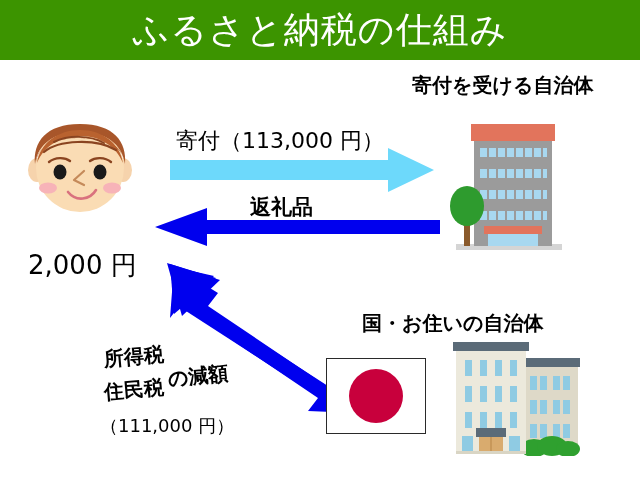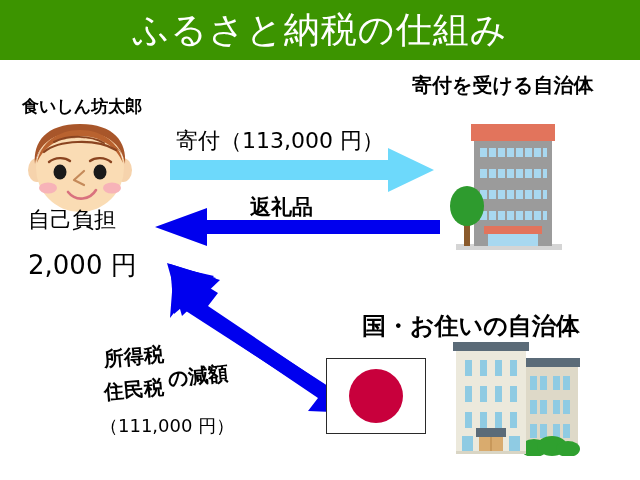--- a/index.html
+++ b/index.html
@@ -74,21 +74,21 @@
     font-size: 21px;
     font-weight: bold;
   }
   .lbl-recv-muni {
     left: 412px; top: 72px;
     font-size: 20px;
     font-weight: bold;
   }
   .lbl-nation {
     left: 362px; top: 310px;
-    font-size: 24px;
+    font-size: 20px;
     font-weight: bold;
   }
 
   
   .lbl-tax1 {
     left: 104px; top: 346px;
     font-size: 20px;
     font-weight: bold;
     transform: rotate(-5deg);
     transform-origin: left center;
@@ -131,21 +131,20 @@
   #bldg-city     { left: 448px; top: 338px; }
 </style>
 </head>
 <body>
 
 <div id="slide">
 
   <div class="header-band"></div>
   <div class="header-title">ふるさと納税の仕組み</div>
 
-  <div class="label lbl-person-name">食いしん坊太郎</div>
 
   <div class="art" id="person-face">
     <svg width="112" height="96" viewBox="0 0 112 96">
 
       <ellipse cx="13" cy="52" rx="9" ry="12" fill="#f6d3ac"></ellipse>
       <ellipse cx="99" cy="52" rx="9" ry="12" fill="#f6d3ac"></ellipse>
 
       <ellipse cx="56" cy="50" rx="44" ry="44" fill="#fadcb4"></ellipse>
 
       <path d="M12 44 C12 12, 100 12, 100 44 C100 34, 92 20, 56 20 C26 20, 14 30, 12 44 Z" fill="#a8562a"></path>
@@ -162,21 +161,20 @@
 
       <path d="M60 53 L50 62 L60 67" stroke="#c58a5a" stroke-width="2.2" fill="none" stroke-linecap="round" stroke-linejoin="round"></path>
 
       <ellipse cx="24" cy="70" rx="9" ry="5.5" fill="#f7b3b8"></ellipse>
       <ellipse cx="88" cy="70" rx="9" ry="5.5" fill="#f7b3b8"></ellipse>
 
       <path d="M44 74 C52 84, 66 82, 72 72" stroke="#d9727e" stroke-width="2.6" fill="none" stroke-linecap="round"></path>
     </svg>
   </div>
 
-  <div class="label lbl-self-pay">自己負担</div>
   <div class="label lbl-self-pay-amount">2,000 円</div>
 
   <div class="label lbl-donation">寄付（113,000 円）</div>
 
   <svg class="arrow-svg" id="arrow-donation" width="265" height="44" viewBox="0 0 265 44">
     <polygon points="0,12 218,12 218,0 264,22 218,44 218,32 0,32" fill="#6dd9fb"></polygon>
   </svg>
 
   <div class="label lbl-gift">返礼品</div>
 

